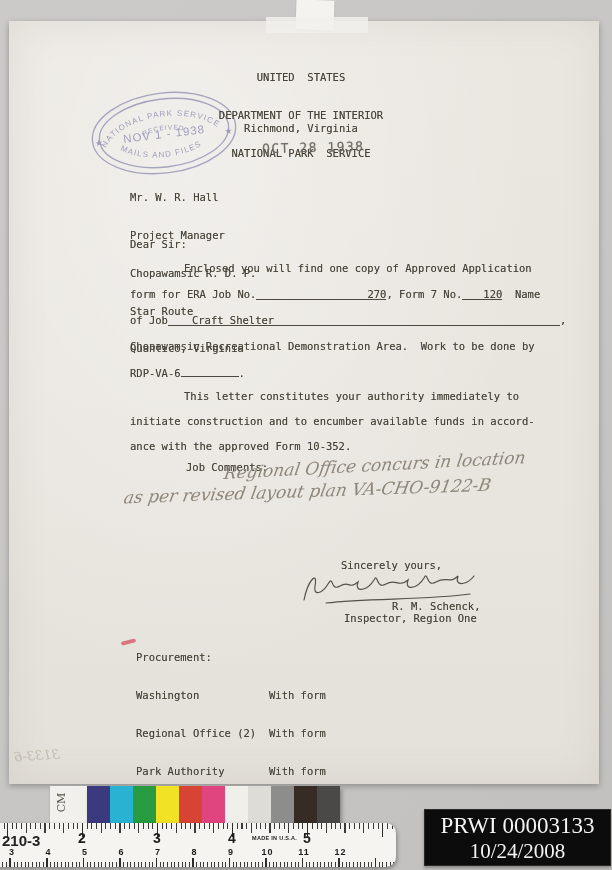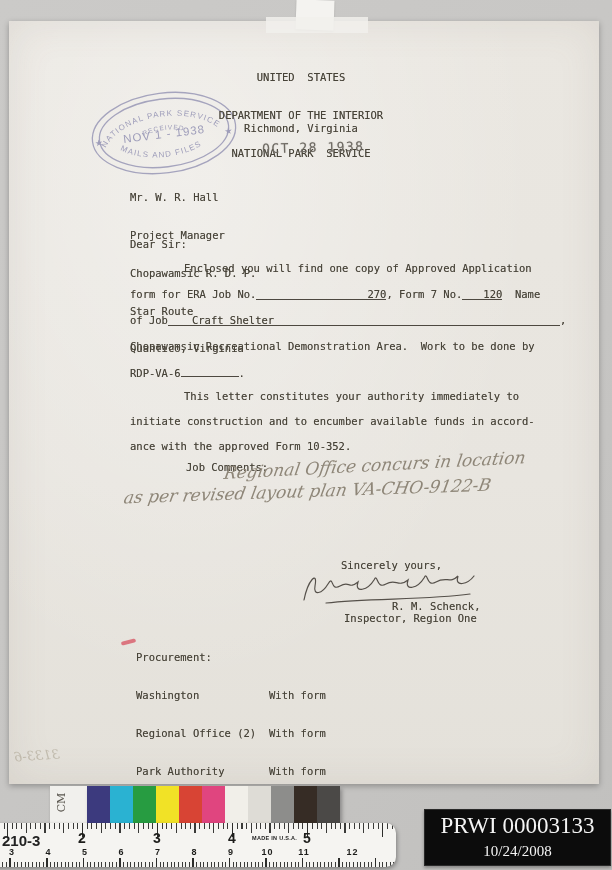--- a/index.html
+++ b/index.html
@@ -59,21 +59,21 @@
            font-weight:bold;font-size:5.5px;color:#222;letter-spacing:.3px;}
   .inch-num{position:absolute;top:7px;transform:translateX(-50%);font-family:"Liberation Sans",sans-serif;
             font-weight:bold;font-size:14px;color:#1d1d1b;}
   .cm-num{position:absolute;top:24px;transform:translateX(-50%);font-family:"Liberation Sans",sans-serif;
           font-weight:bold;font-size:9px;color:#1d1d1b;letter-spacing:1px;}
   
   .label{position:absolute;left:424px;top:809px;width:185px;height:55px;background:#0c0c0c;
          border:1px solid #2a2a2a;display:flex;flex-direction:column;align-items:center;
          justify-content:center;box-shadow:0 2px 3px rgba(0,0,0,.3);}
   .label .id{font-family:"Liberation Serif",serif;font-size:23px;color:#f4f4f4;line-height:26px;}
-  .label .dt{font-family:"Liberation Serif",serif;font-size:15px;color:#f4f4f4;line-height:24px;}
+  .label .dt{font-family:"Liberation Serif",serif;font-size:21px;color:#f4f4f4;line-height:24px;}
 </style>
 </head>
 <body>
 
 <div class="photo">
 
   <div class="paper"></div>
   <div class="tape-tab"></div>
   <div class="tape-strip"></div>
 
@@ -197,21 +197,21 @@
     <div id="cm-nums">
         <span class="cm-num" style="left: 18px;">3</span>
         <span class="cm-num" style="left: 54.5px;">4</span>
         <span class="cm-num" style="left: 91px;">5</span>
         <span class="cm-num" style="left: 127.5px;">6</span>
         <span class="cm-num" style="left: 164px;">7</span>
         <span class="cm-num" style="left: 200.5px;">8</span>
         <span class="cm-num" style="left: 237px;">9</span>
         <span class="cm-num" style="left: 273.5px;">10</span>
         <span class="cm-num" style="left: 310px;">11</span>
-        <span class="cm-num" style="left: 346.5px; margin-left: 12px;">12</span>
+        <span class="cm-num" style="left: 346.5px;">12</span>
         <span class="cm-num" style="left: 383px; margin-left: 46px;">13</span>
       </div>
   </div>
 
   <div class="label">
     <div class="id">PRWI 00003133</div>
     <div class="dt">10/24/2008</div>
   </div>
 
 </div>

